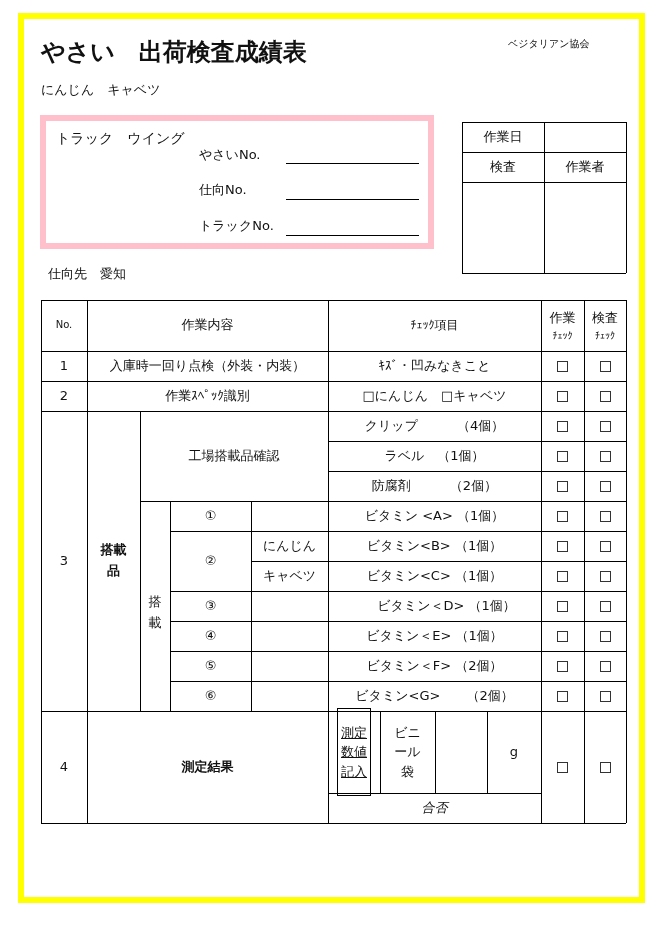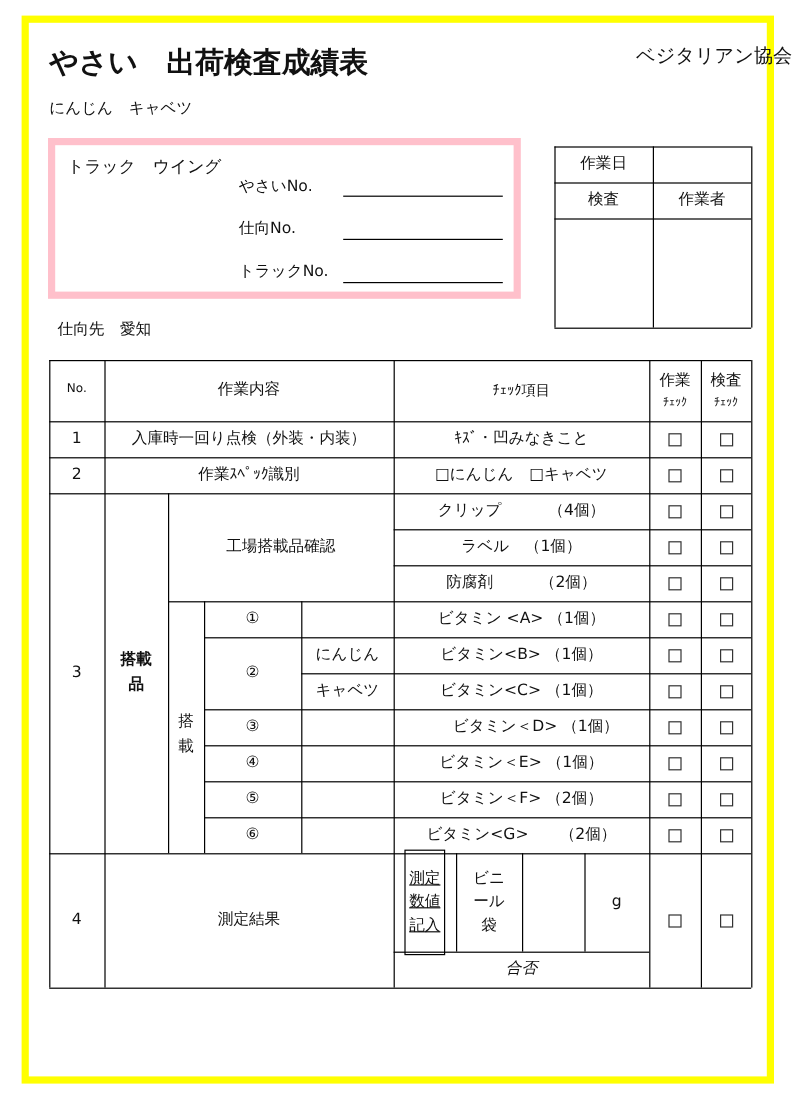--- a/index.html
+++ b/index.html
@@ -1,21 +1,21 @@
 <!DOCTYPE html>
 <html><head>
 <meta charset="utf-8">
 <style>
   html, body { margin:0; padding:0; background:#fff; }
   body { width:662px; height:925px; position:relative; overflow:hidden;
          font-family:"DejaVu Sans", "Liberation Sans", sans-serif; color:#111; }
   .abs { position:absolute; }
   .frame { left:18px; top:13px; width:615px; height:878px; border:6px solid #ffff00; }
   .title { left:41px; top:36px; font-size:24px; font-weight:bold; letter-spacing:0px; white-space:pre; }
-  .org { left:530px; top:37px; font-size:16px; }
+  .org { left:508px; top:37px; font-size:10px; }
   .sub { left:41px; top:81px; font-size:13px; white-space:pre; }
   .pink { left:40px; top:115px; width:382px; height:122px; border:6px solid #ffc0cb; }
   .truck { left:56px; top:130px; font-size:14px; white-space:pre; }
   .field-label { font-size:13px; }
   .field-line { height:0; border-bottom:1.5px solid #000; width:133px; }
   .dest { left:48px; top:265px; font-size:13px; white-space:pre; }
   .cell { position:absolute; box-sizing:border-box; display:flex; align-items:center; justify-content:center;
           text-align:center; font-size:13px; line-height:1.45; }
   .ln-h { position:absolute; height:0; border-top:1.4px solid #000; }
   .ln-v { position:absolute; width:0; border-left:1.4px solid #000; }
@@ -144,21 +144,21 @@
 <div class="cell" style="left:170px;top:591px;width:81px;height:30px;">③</div>
 <div class="cell" style="left:340px;top:591px;width:213px;height:30px;">ビタミン＜D&gt; （1個）</div>
 <div class="cell" style="left:170px;top:621px;width:81px;height:30px;">④</div>
 <div class="cell" style="left:328px;top:621px;width:213px;height:30px;">ビタミン＜E&gt; （1個）</div>
 <div class="cell" style="left:170px;top:651px;width:81px;height:30px;">⑤</div>
 <div class="cell" style="left:328px;top:651px;width:213px;height:30px;">ビタミン＜F&gt; （2個）</div>
 <div class="cell" style="left:170px;top:681px;width:81px;height:30px;">⑥</div>
 <div class="cell" style="left:328px;top:681px;width:213px;height:30px;">ビタミン&lt;G&gt;　　（2個）</div>
 
 <div class="cell" style="left:41px;top:711px;width:46px;height:112px;">4</div>
-<div class="cell" style="left:87px;top:711px;width:241px;height:112px;">測定結果</div>
+<div class="cell" style="left:87px;top:711px;width:241px;height:112px;font-weight:bold;">測定結果</div>
 <div class="cell" style="left:328px;top:711px;width:52px;height:82px;">
   <div class="boxed" style="display:flex;flex-direction:column;">
     <span>測定</span>
     <span>数値</span>
     <span>記入</span>
   </div>
 </div>
 <div class="cell vert" style="left:380px;top:711px;width:55px;height:82px;line-height:1.5;">
   <span>ビニ</span>
   <span>ール</span>

